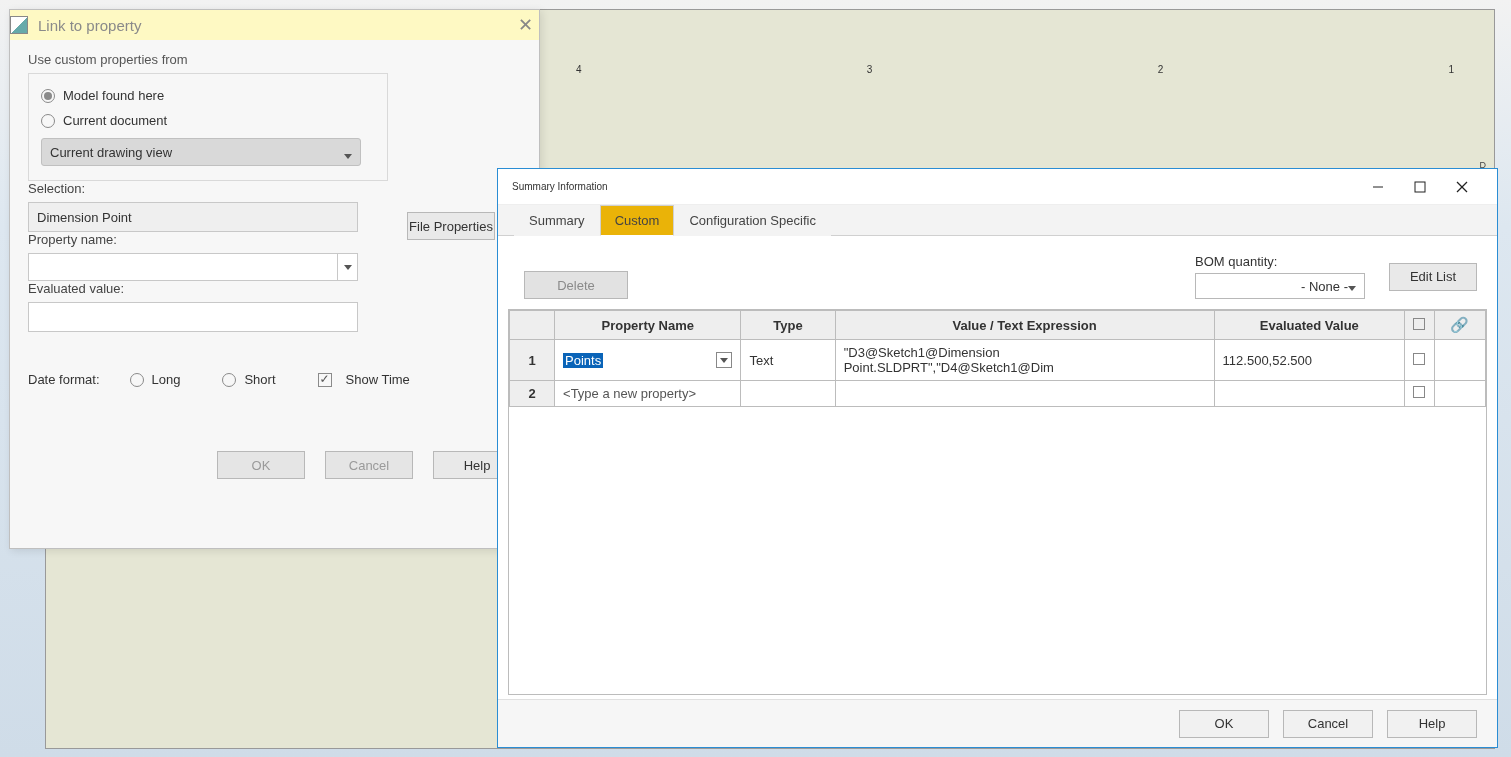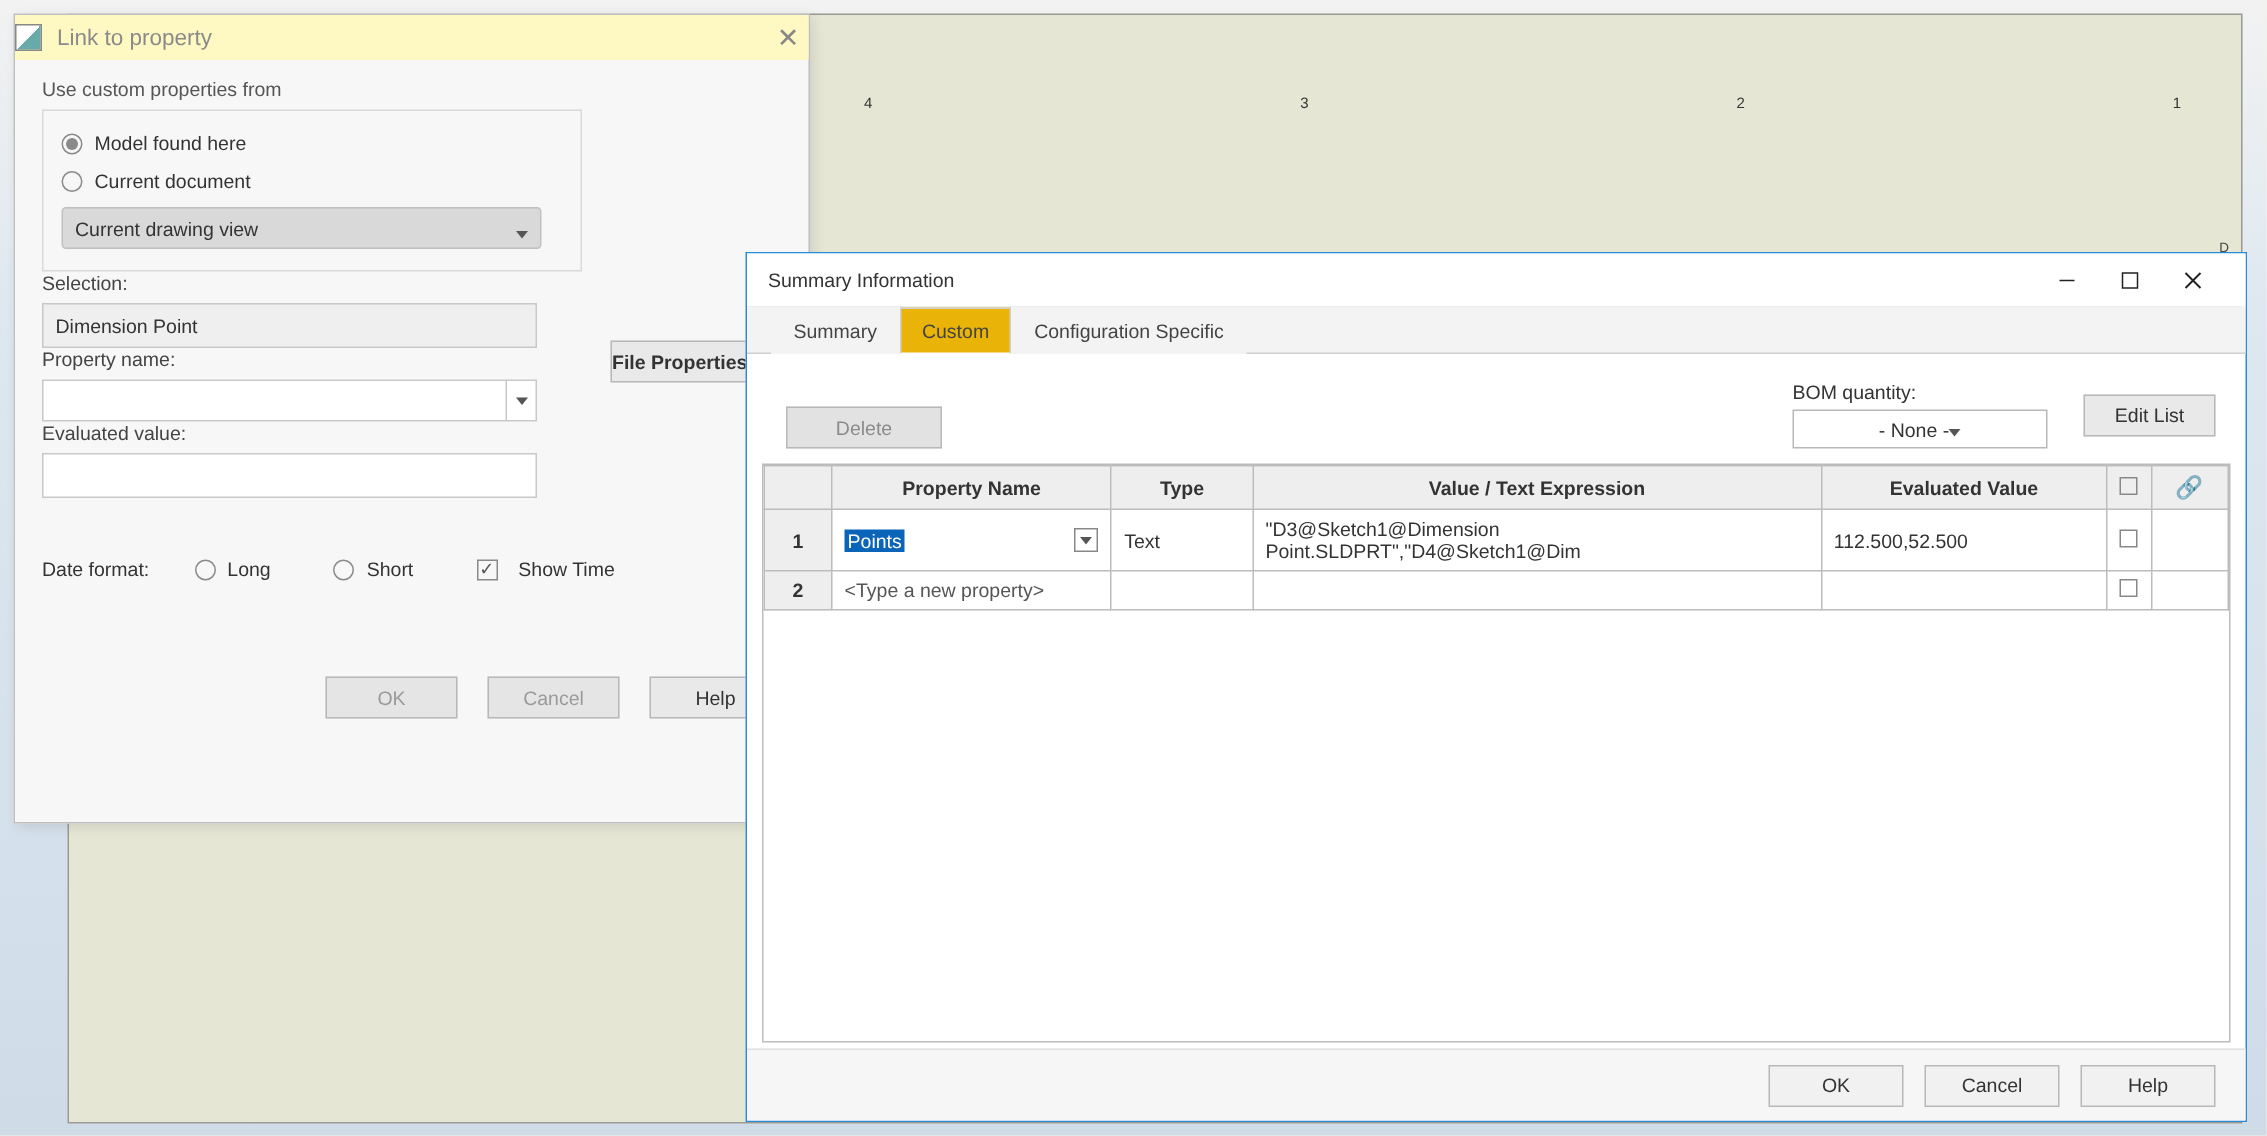--- a/index.html
+++ b/index.html
@@ -35,38 +35,38 @@
 
   .date-row{display:flex;align-items:center;gap:18px;margin-top:28px;color:#8a8a8a;}
   .date-row .radio-row{margin:12px;}
   .cb{width:14px;height:14px;border:1px solid #8a8a8a;display:inline-block;position:relative;margin-right:6px;}
   .cb.checked::after{content:"✓";position:absolute;left:1px;top:-2px;font-size:12px;color:#555;}
 
   .btn { height:28px; min-width:88px; border:1px solid #b8b8b8; background:#e9e9e9; display:inline-flex;align-items:center;justify-content:center; cursor:pointer;}
   .btn.primary{background:#e9e9e9;}
   .btn.disabled{background:#e5e5e5;color:#9a9a9a;cursor:default;}
   .btn-row{display:flex;gap:20px;justify-content:flex-end;margin-top:52px;}
-  .file-prop-btn{position:absolute;left:397px;top:217px;font-weight:bold;}
+  .file-prop-btn{position:absolute;left:397px;top:202px;}
 
   
   .dlg2 { position:absolute; left:497px; top:168px; width:1001px; height:580px; background:#fff; border:1px solid #2a8dd4; }
   .dlg2 .titlebar{height:36px;display:flex;align-items:center;padding:0 14px;background:#fff;border-bottom:1px solid #eee;}
-  .dlg2 .titlebar .title{flex:1;font-size:13px;color:#333;}
+  .dlg2 .titlebar .title{flex:1;font-size:10px;color:#333;}
   .winbtn{width:42px;height:28px;display:inline-flex;align-items:center;justify-content:center;color:#222;cursor:pointer;}
   .winbtn svg{width:12px;height:12px;}
 
   .tabs{display:flex;gap:0;padding-left:16px;border-bottom:1px solid #d0d0d0;background:#f3f3f3;}
   .tab{padding:7px 14px;border:1px solid transparent;border-bottom:none;background:#f3f3f3;color:#444;cursor:pointer;margin-bottom:-1px;}
   .tab.active{background:#eab308;border-color:#d0d0d0;border-bottom:1px solid #fff;}
 
   .toolbar{display:flex;align-items:flex-end;justify-content:space-between;padding:18px 20px 10px 26px;}
   .toolbar .del{min-width:104px;background:#e2e2e2;color:#8a8a8a;}
   .bom-block{display:flex;flex-direction:column;gap:4px;}
   .bom-row{display:flex;align-items:center;gap:24px;}
-  .bom-combo{width:170px;height:26px;border:1px solid #b8b8b8;background:#fff;display:flex;align-items:center;justify-content:center;padding:0 8px;}
+  .bom-combo{width:170px;height:26px;border:1px solid #b8b8b8;background:#fff;display:flex;align-items:center;justify-content:flex-end;padding:0 8px;}
 
   .grid-wrap{margin:0 10px;border:1px solid #bcbcbc;background:#fff;height:386px;overflow:auto;}
   table.grid{border-collapse:collapse;width:100%;}
   table.grid th, table.grid td{border:1px solid #bcbcbc;padding:5px 8px;font-size:13px;text-align:left;background:#fff;}
   table.grid th{background:#eee;font-weight:bold;text-align:center;}
   table.grid .rownum{width:44px;text-align:center;background:#eee;font-weight:bold;}
   .col-name{width:182px;}
   .col-type{width:92px;}
   .col-value{width:370px;}
   .col-eval{width:186px;}

